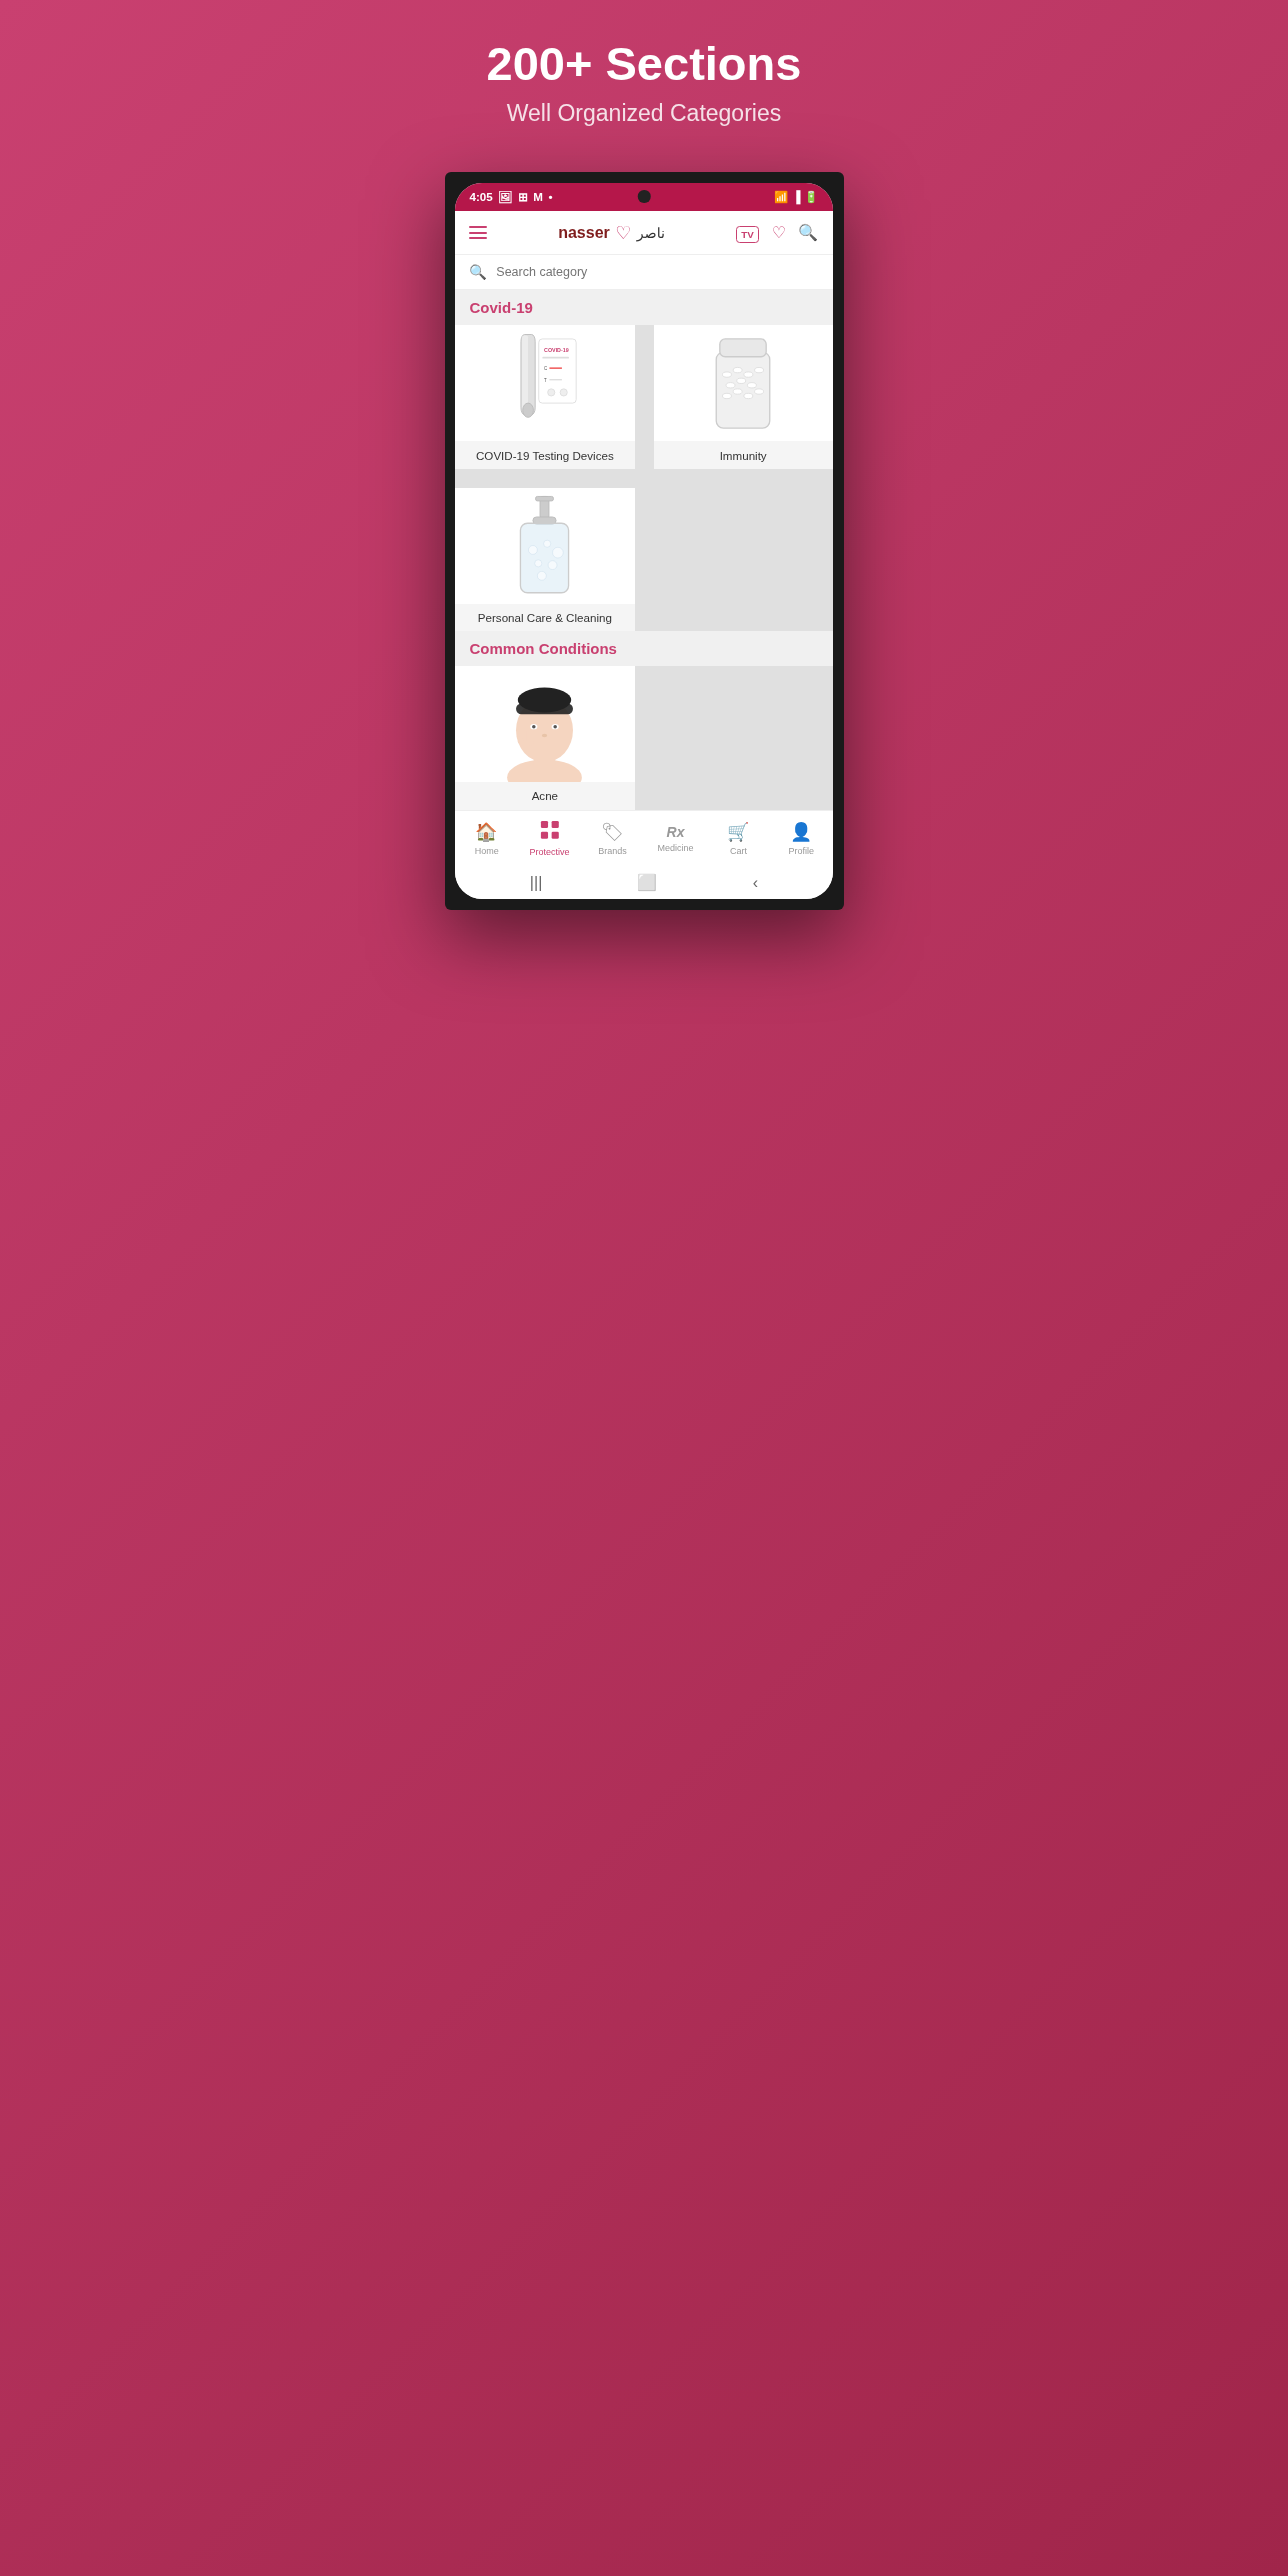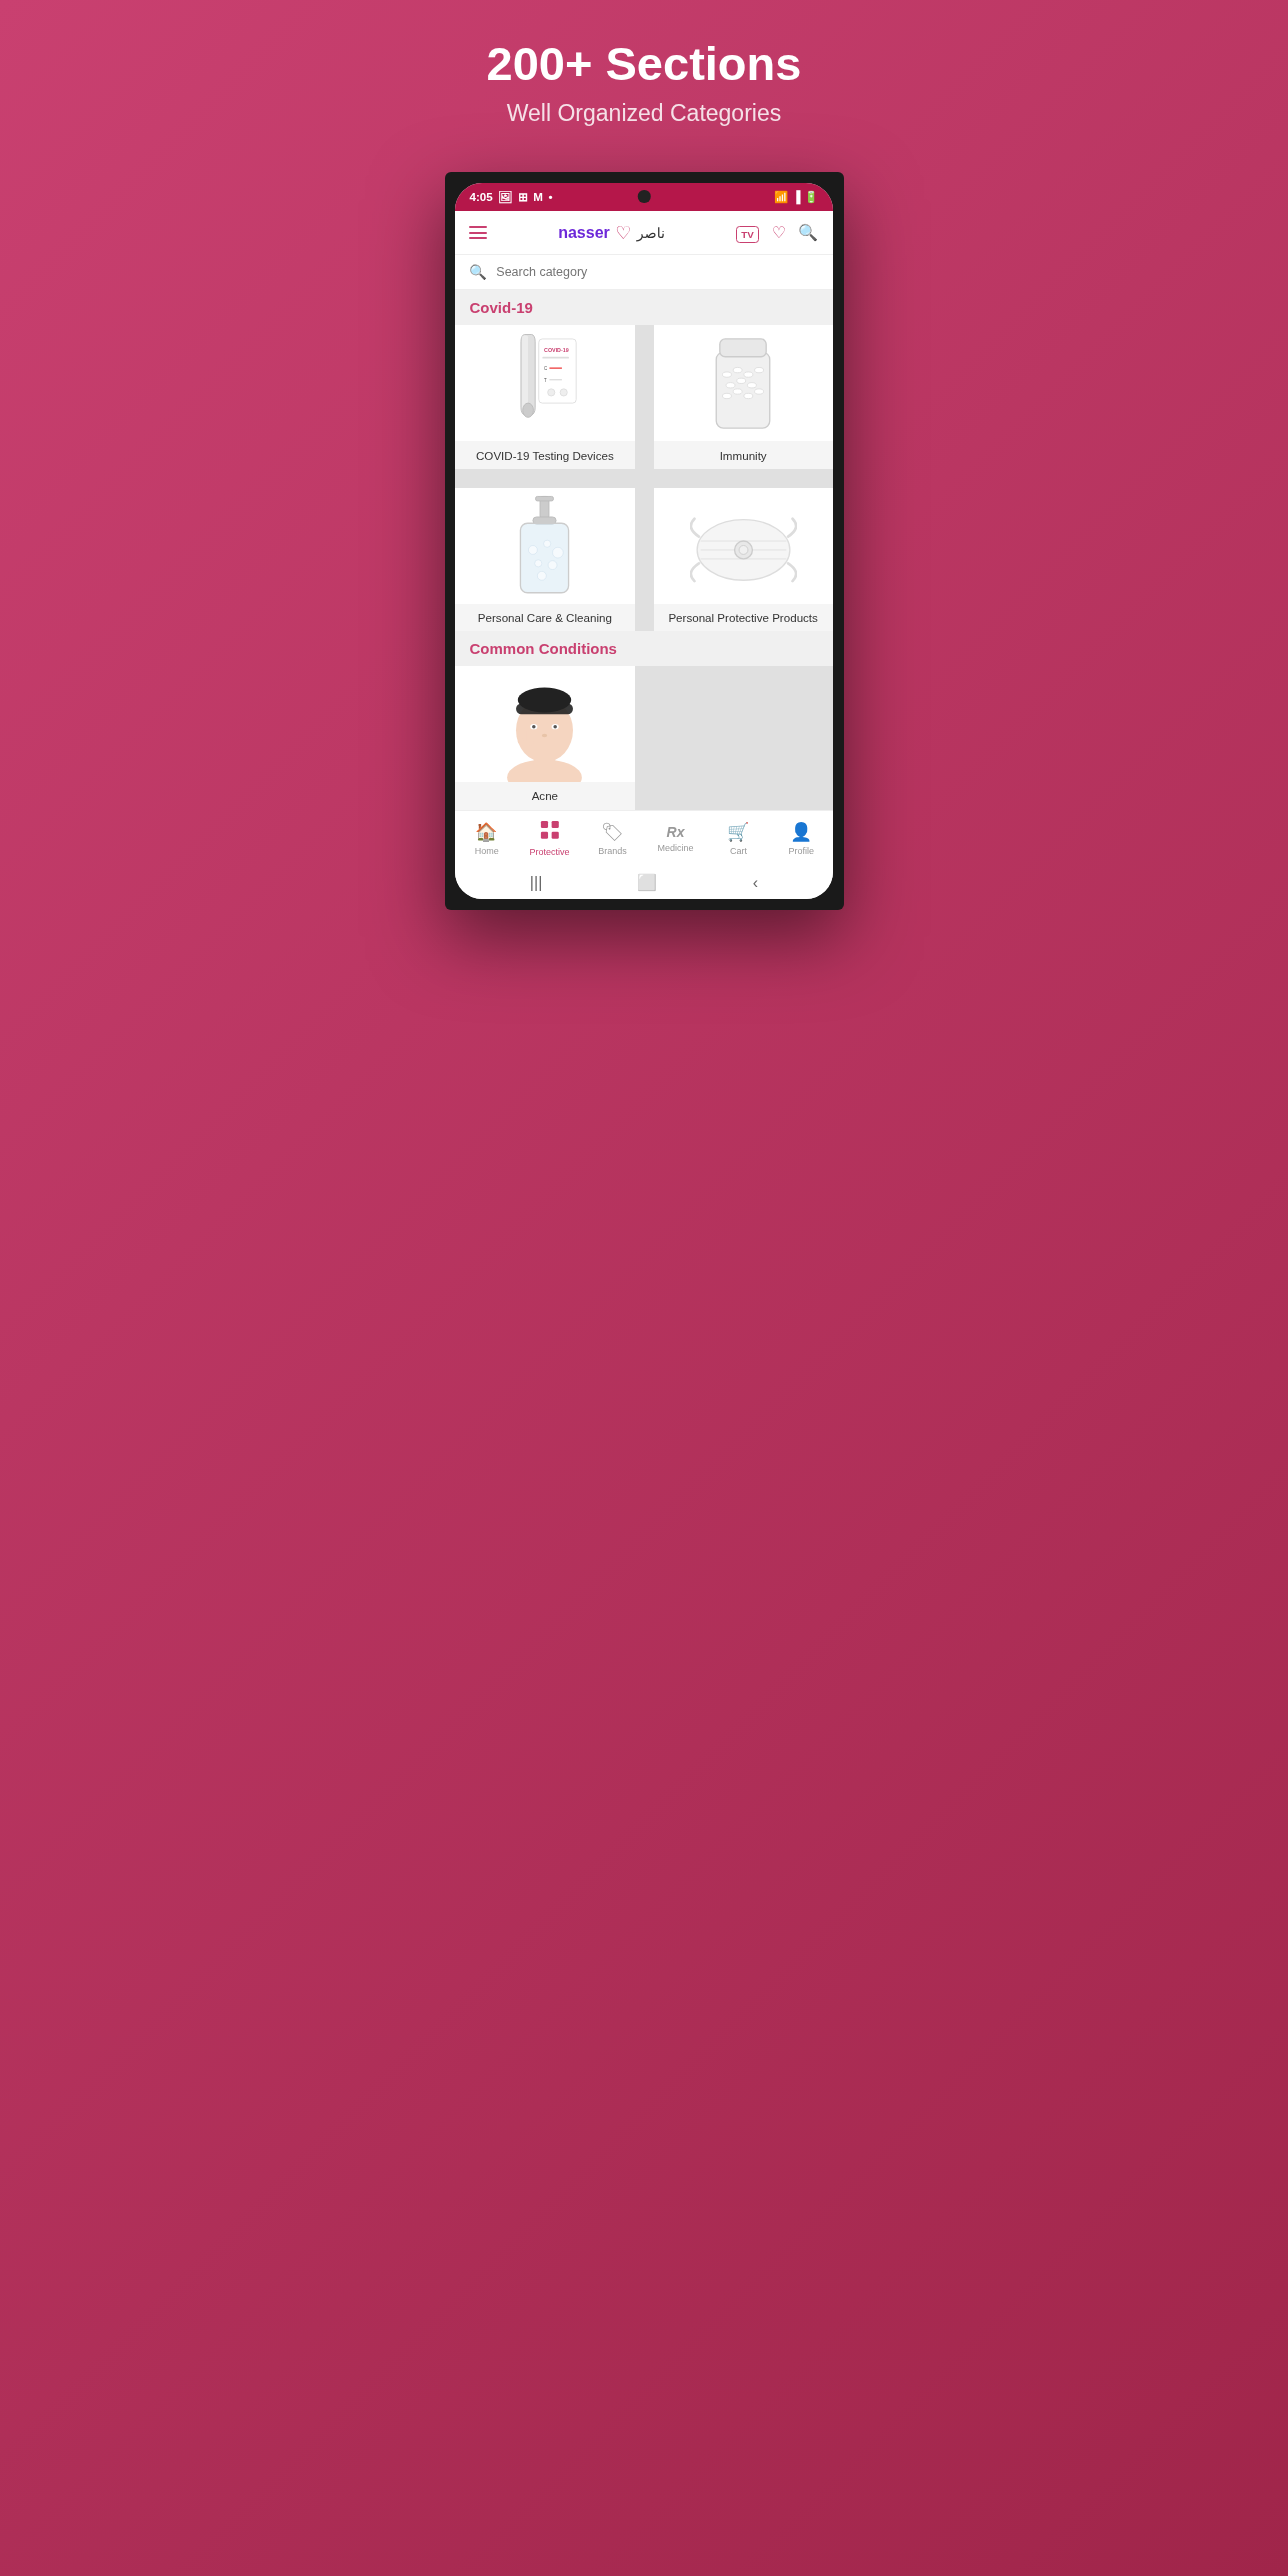--- a/index.html
+++ b/index.html
@@ -75,21 +75,21 @@
     .hamburger-icon {
       display: flex; flex-direction: column; gap: 3.6px; cursor: pointer;
     }
     .hamburger-icon span {
       display: block; width: 18px; height: 1.8px; background: #c94070; border-radius: 1.8px;
     }
     .logo-area {
       display: flex; align-items: center; gap: 5.4px;
     }
     .logo-text {
-      font-size: 16px; font-weight: 700; color: #6d28d9;
+      font-size: 16px; font-weight: 700; color: #7f1d1d;
     }
     .logo-arabic {
       color: #333; font-size: 14.3px;
     }
     .logo-icon {
       color: #c94070; font-size: 18px;
     }
     .header-icons {
       display: flex; align-items: center; gap: 12.5px;
     }
@@ -310,41 +310,20 @@
             <circle cx="38" cy="58" r="4" fill="rgba(255,255,255,0.6)" stroke="rgba(200,220,235,0.5)"></circle>
             <circle cx="50" cy="68" r="6" fill="rgba(255,255,255,0.6)" stroke="rgba(200,220,235,0.5)"></circle>
             <circle cx="28" cy="80" r="4" fill="rgba(255,255,255,0.6)" stroke="rgba(200,220,235,0.5)"></circle>
             <circle cx="44" cy="82" r="5" fill="rgba(255,255,255,0.6)" stroke="rgba(200,220,235,0.5)"></circle>
             <circle cx="32" cy="94" r="5" fill="rgba(255,255,255,0.6)" stroke="rgba(200,220,235,0.5)"></circle>
           </svg>
         </div>
         <div class="category-label">Personal Care &amp; Cleaning</div>
       </div>
 
-      <div class="category-card">
-        <div class="category-image-area">
-          <svg width="107" height="81" viewBox="0 0 120 90">
-
-            <ellipse cx="60" cy="50" rx="52" ry="34" fill="#f5f5f5" stroke="#ddd" stroke-width="1.5"></ellipse>
-
-            <line x1="12" y1="40" x2="108" y2="40" stroke="#e0e0e0" stroke-width="1"></line>
-            <line x1="12" y1="50" x2="108" y2="50" stroke="#e0e0e0" stroke-width="1"></line>
-            <line x1="12" y1="60" x2="108" y2="60" stroke="#e0e0e0" stroke-width="1"></line>
-
-            <path d="M10 35 Q-5 25 5 15" stroke="#ddd" stroke-width="3" fill="none" stroke-linecap="round"></path>
-            <path d="M10 65 Q-5 75 5 85" stroke="#ddd" stroke-width="3" fill="none" stroke-linecap="round"></path>
-            <path d="M110 35 Q125 25 115 15" stroke="#ddd" stroke-width="3" fill="none" stroke-linecap="round"></path>
-            <path d="M110 65 Q125 75 115 85" stroke="#ddd" stroke-width="3" fill="none" stroke-linecap="round"></path>
-
-            <circle cx="60" cy="50" r="10" fill="#e8e8e8" stroke="#ccc" stroke-width="1.5"></circle>
-            <circle cx="60" cy="50" r="5" fill="#f0f0f0" stroke="#ccc" stroke-width="1"></circle>
-          </svg>
-        </div>
-        <div class="category-label">Personal Protective Products</div>
-      </div>
     </div>
 
     <div class="section-header">
       <span class="section-title">Common Conditions</span>
     </div>
 
     <div class="category-grid">
 
       <div class="category-card">
         <div class="category-image-area">

